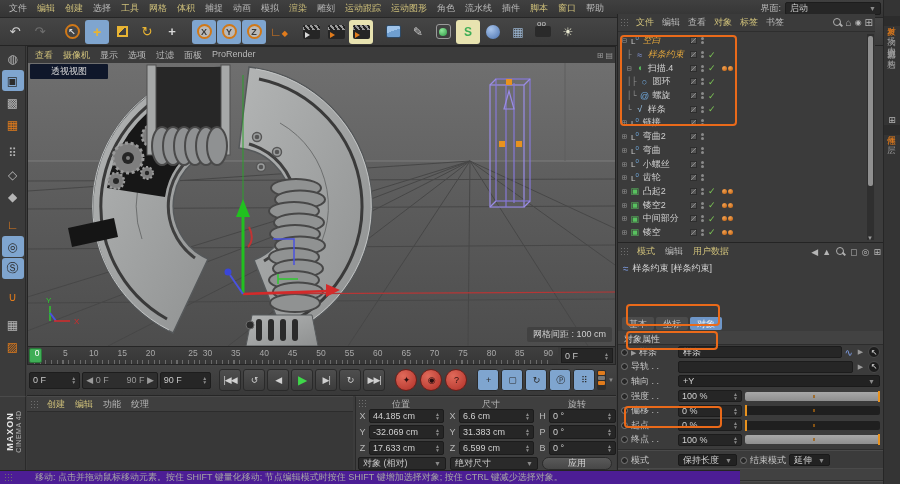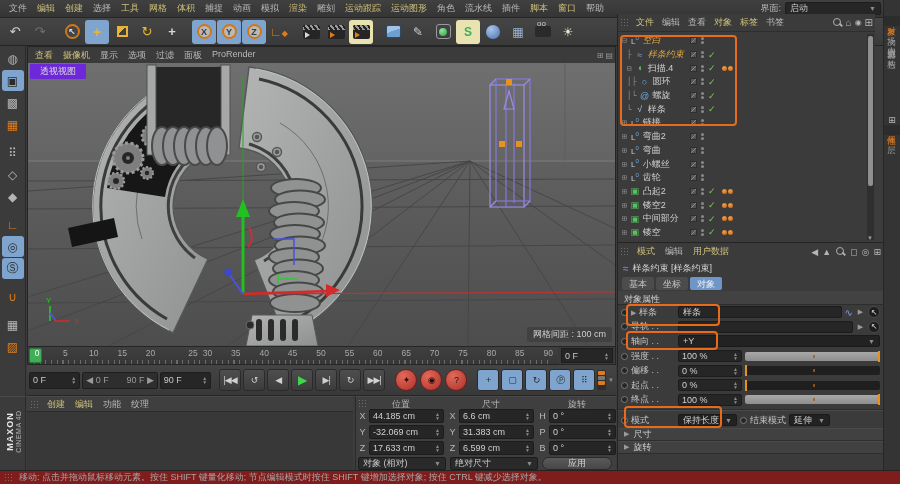--- a/index.html
+++ b/index.html
@@ -55,21 +55,21 @@
     justify-content:center; font-size:12px; color:#b5b5b5; }
   .dbtn.active { background:#7fa5cf; color:#2c2c2c; }
   .dbtn.orange { color:#e07b1c; }
   .dgap { height:6px; }
 
   
   #viewport { left:27px; top:46px; width:589px; height:300px; background:#3b3b3b; border:1px solid #242424; }
   #vp-menu { display:flex; align-items:center; height:16px; padding:0 2px; background:#3b3b3b; }
   #vp-menu .menu-item { padding:1px 5px; }
   #vp-winbtns { margin-left:auto; display:flex; gap:2px; color:#9a9a9a; font-size:8px; }
-  #vp-label { position:absolute; left:2px; top:17px; background:#6d28d9; color:#d8d8d8; padding:1px 10px;
+  #vp-label { position:absolute; left:2px; top:17px; background:#0f172a; color:#d8d8d8; padding:1px 21px;
     border-radius:1px; z-index:5;text-align:right; }
   #grid-label { position:absolute; right:3px; bottom:3px; background:#414141; color:#cfcfcf; padding:1px 6px;
     border-radius:2px; z-index:5; }
   #scene { position:absolute; left:0; top:16px; }
 
   
   #ruler { left:27px; top:346px; width:589px; height:19px; background:#3a3a3a; border:1px solid #262626; }
   #ruler-ticks { position:absolute; left:0; top:0; width:530px; height:17px;
     background:linear-gradient(#3f3f3f,#373737); }
   #ruler-minor { position:absolute; left:6px; bottom:0px; width:518px; height:4px;
@@ -120,21 +120,21 @@
   .otags i { width:5px; height:5px; border-radius:50%; background:radial-gradient(circle at 35% 30%,#f0a050,#c06010); }
   #om-scroll { position:absolute; left:249px; top:20px; width:7px; height:206px; background:#2f2f2f; }
   #om-thumb { position:absolute; left:1px; top:2px; width:5px; height:150px; background:#909090; border-radius:2px; }
 
   
   #am { left:617px; top:242px; width:266px; height:228px; background:#3b3b3b; border-left:1px solid #242424;
     border-top:1px solid #242424; }
   #am-menu { display:flex; align-items:center; height:17px; padding:0 2px; }
   #am-icons { margin-left:auto; display:flex; align-items:center; gap:4px; color:#b5b5b5; font-size:9px; }
   #am-title { display:flex; align-items:center; gap:4px; height:16px; padding:0 5px; color:#d5d5d5; }
-  #am-tabs { display:flex; gap:2px; padding:1px 4px; height:15px; }
+  #am-tabs { display:flex; gap:2px; padding:1px 4px; height:15px;margin-top:40px; }
   .atab { padding:1px 7px; background:#4c4c4c; border-radius:2px; color:#c5c5c5; }
   .atab.active { background:#6e96c8; color:#f2f2f2; }
   #am-sect { height:14px; padding:2px 6px; color:#d0d0d0; border-bottom:1px solid #2d2d2d; background:#424242; }
   #am-rows { position:relative; }
   .arow { height:14.6px; display:flex; align-items:center; padding:0 3px; gap:3px; }
   .adot { width:7px; height:7px; border:1.4px solid #7a7a7a; border-radius:50%; background:#262626; flex:none; }
   .albl { width:44px; color:#c5c5c5; white-space:nowrap; flex:none; }
   .albl .exp { color:#9a9a9a; font-size:7px; }
   .ainput { flex:1; height:12px; background:#262626; border:1px solid #1c1c1c; border-radius:2px;
     display:flex; align-items:center; padding:0 4px; color:#d0d0d0; }
@@ -183,22 +183,22 @@
   .cfield { flex:1; height:14px; background:#262626; border:1px solid #1c1c1c; border-radius:2px;
     display:flex; align-items:center; padding:0 3px; color:#d0d0d0; }
   #coord-btm { display:flex; gap:4px; margin-top:2px; }
   .cdd { width:88px; height:13px; background:#2a2a2a; border:1px solid #1c1c1c; border-radius:2px;
     display:flex; align-items:center; padding:0 4px; color:#c9c9c9;justify-content:flex-end; }
   .cdd .car { margin-left:auto; color:#8a8a8a; font-size:7px; }
   #apply-btn { width:70px; height:13px; background:linear-gradient(#5a5a5a,#474747); border:1px solid #2a2a2a;
     border-radius:7px; color:#d5d5d5; display:flex; align-items:center; justify-content:center; }
 
   
-  #statusbar { left:0; top:470px; width:900px; height:14px; background:#7f1d1d; border-top:1px solid #242424;
-    display:flex; align-items:center; gap:5px; padding:0 4px; color:#a5a5a5; }
+  #statusbar { left:0; top:470px; width:740px; height:14px; background:#4c1d95; border-top:1px solid #242424;
+    display:flex; align-items:center; gap:21px; padding:0 4px; color:#a5a5a5; }
   .grip { width:10px; height:9px; background:radial-gradient(#6e6e6e 34%,transparent 36%); background-size:3px 3px; flex:none; }
 
   
   .anno { position:absolute; border:2px solid #ea6a1a; border-radius:4px; pointer-events:none; z-index:20; }
 
   .g-null { color:#c8c8c8; font-size:8px; } .g-null i { color:#6fa8dc; font-style:normal; font-size:6px; vertical-align:super; }
   .c-sc { color:#8b9fe8; } .c-sw { color:#58c15f; } .c-ci { color:#6fa8dc; } .c-he { color:#6fa8dc; }
   .c-sp { color:#9ac4e8; } .c-bo { color:#58c15f; }
 </style>
 </head>

